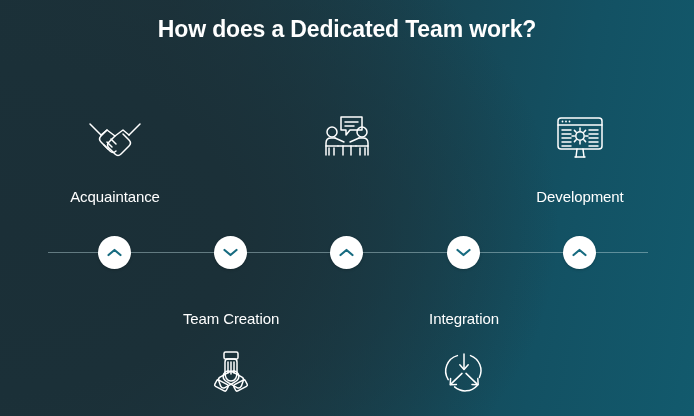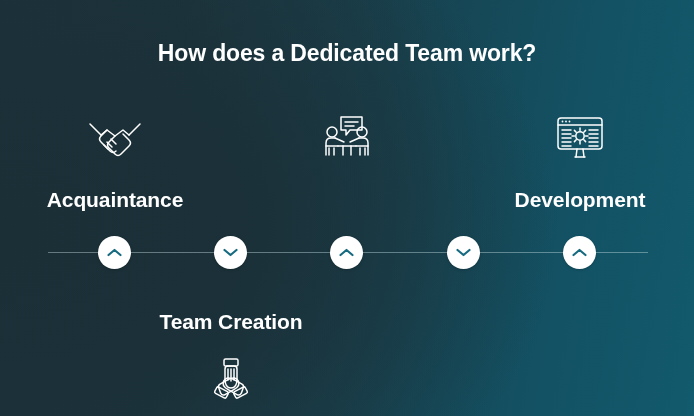--- a/index.html
+++ b/index.html
@@ -13,21 +13,21 @@
     position:relative;
     width:694px; height:416px;
     background:
       radial-gradient(130% 150% at 0% 55%, #1b2f37 0%, #1b3038 26%, rgba(27,48,56,0) 62%),
       linear-gradient(100deg, #1c3138 0%, #1d343c 22%, #18424f 52%, #135163 78%, #125a6d 100%);
     overflow:hidden;
   }
 
   
   #title {
-    position:absolute; left:0; top:40px; width:100%;
+    position:absolute; left:0; top:16px; width:100%;
     text-align:center;
     color:#ffffff;
     font-size:23px;
     font-weight:bold;
     letter-spacing:-0.15px;
   }
 
   
   #line {
     position:absolute;
@@ -47,24 +47,23 @@
 
   
   .step { position:absolute; text-align:center; }
   .step .icon {
     height:52px;
     display:flex; align-items:center; justify-content:center;
   }
   .step .icon svg { display:block; overflow:visible; }
   .step .label {
     color:#ffffff;
-    font-size:21px;
+    font-size:15px;
     white-space:nowrap;
     letter-spacing:-0.1px;
-    font-weight:bold;
   }
   .step.top .label { margin-top:24px; }
   .step.bottom .label { margin-bottom:18px;text-align:center; }
 </style>
 </head>
 <body>
 
 <div id="stage">
 
   <div id="title">How does a Dedicated Team work?</div>
@@ -198,14 +197,34 @@
 
         <path d="M13.5 38 C12 37 11.2 35.2 12.2 33.6 L17.5 25.4 C20.5 20.6 24 20.4 26.8 22.2 C29.6 24 30 27.3 27 32 L21.5 40.4 C20.5 42 18.6 42.2 17 41.2 Z" transform="rotate(28 21 31)"></path>
         <rect x="7" y="34" width="13" height="7" rx="1.6" transform="rotate(28 13.5 37.5)"></rect>
 
         <path d="M32.5 38 C34 37 34.8 35.2 33.8 33.6 L28.5 25.4 C25.5 20.6 22 20.4 19.2 22.2 C16.4 24 16 27.3 19 32 L24.5 40.4 C25.5 42 27.4 42.2 29 41.2 Z" transform="rotate(-28 25 31)"></path>
         <rect x="26" y="34" width="13" height="7" rx="1.6" transform="rotate(-28 32.5 37.5)"></rect>
       </svg>
     </div>
   </div>
 
+  <div class="step bottom" style="left:384px; top:310px; width:160px;">
+    <div class="label">Integration</div>
+    <div class="icon">
+      <svg width="46" height="46" viewBox="0 0 46 46" fill="none" stroke="#ffffff" stroke-width="1.5" stroke-linecap="round" stroke-linejoin="round">
+
+        <path d="M29.5 7.6 A16 16 0 0 1 38.4 29.5"></path>
+        <path d="M36.2 37.4 A16 16 0 0 1 13.6 38.9"></path>
+        <path d="M7.2 31.6 A16 16 0 0 1 16.4 7.6"></path>
+
+        <path d="M23 6 V21"></path>
+        <path d="M18.8 16.8 L23 21.4 L27.2 16.8"></path>
+
+        <path d="M9.6 36.4 L21 25.4"></path>
+        <path d="M9.6 30.6 L9.2 36.8 L15.4 36.6"></path>
+
+        <path d="M36.4 36.4 L25 25.4"></path>
+        <path d="M36.8 30.6 L37.2 36.8 L31 36.6"></path>
+      </svg>
+    </div>
+  </div>
 
 </div>
 
 </body></html>

